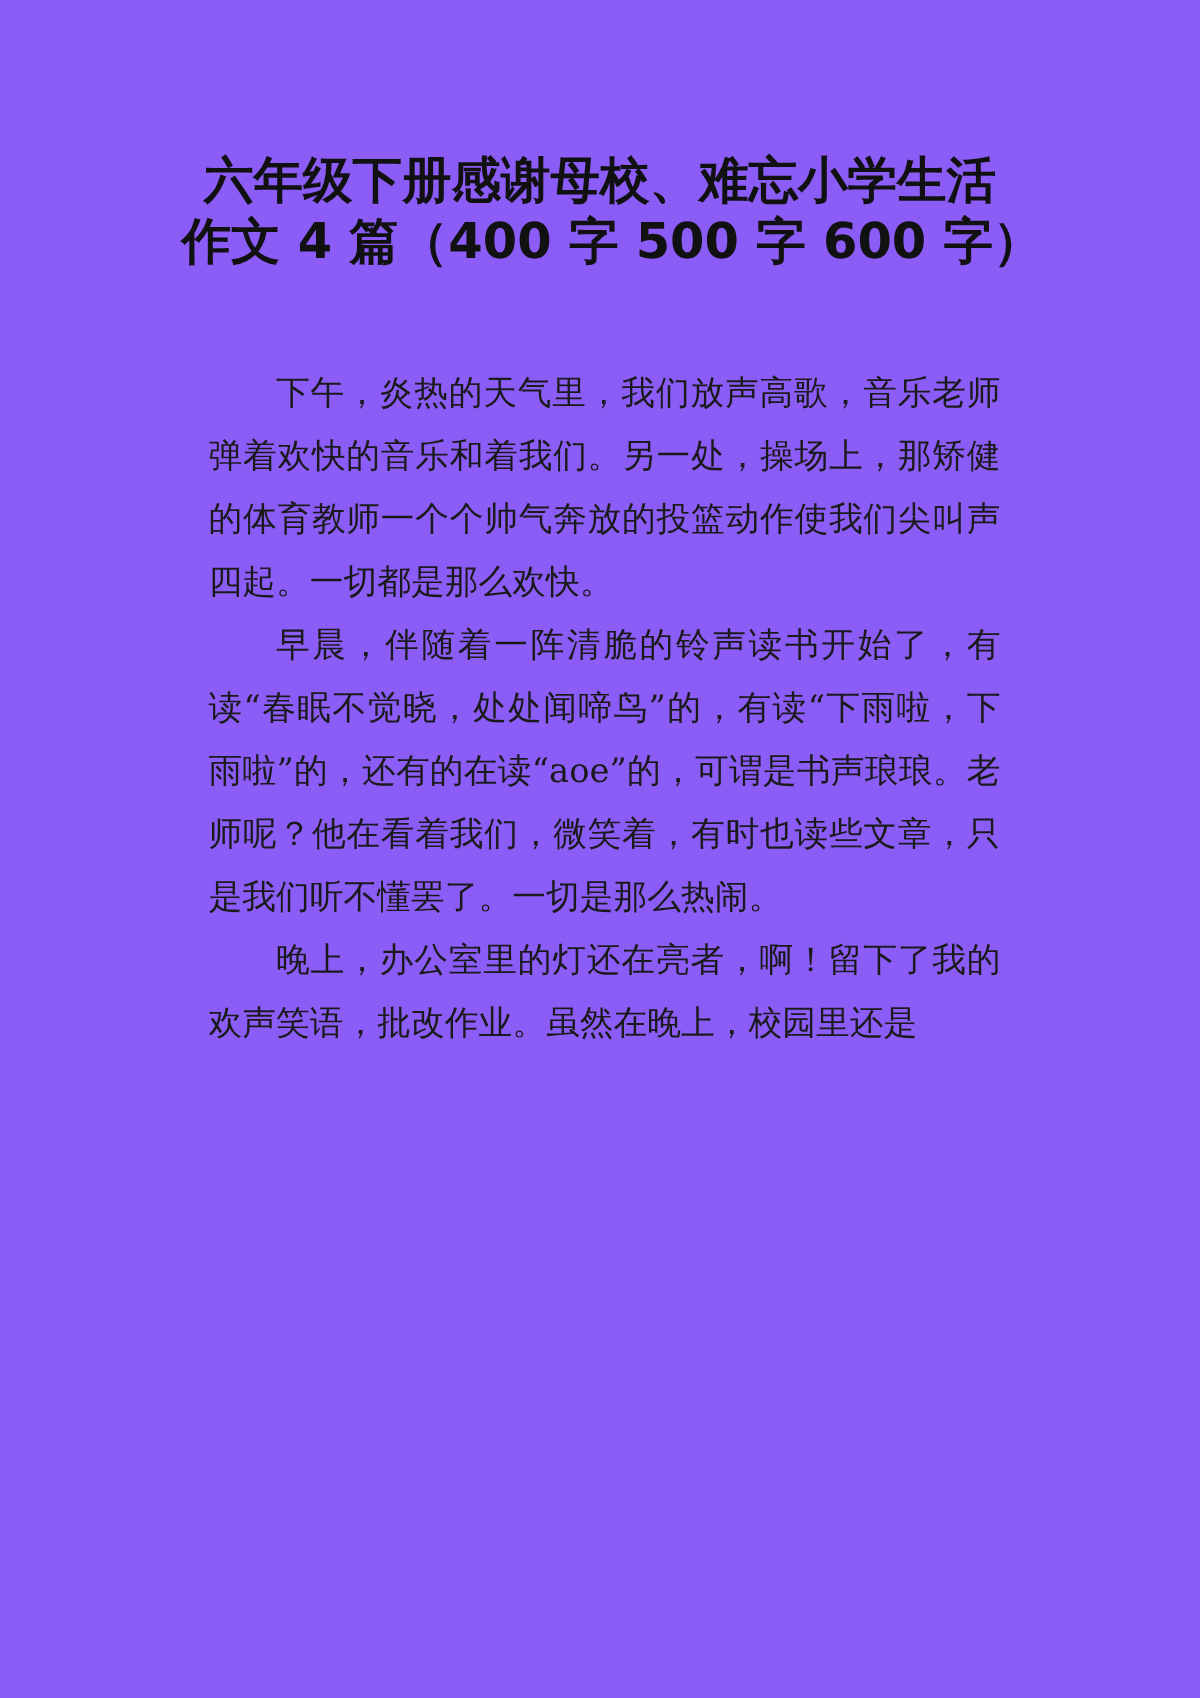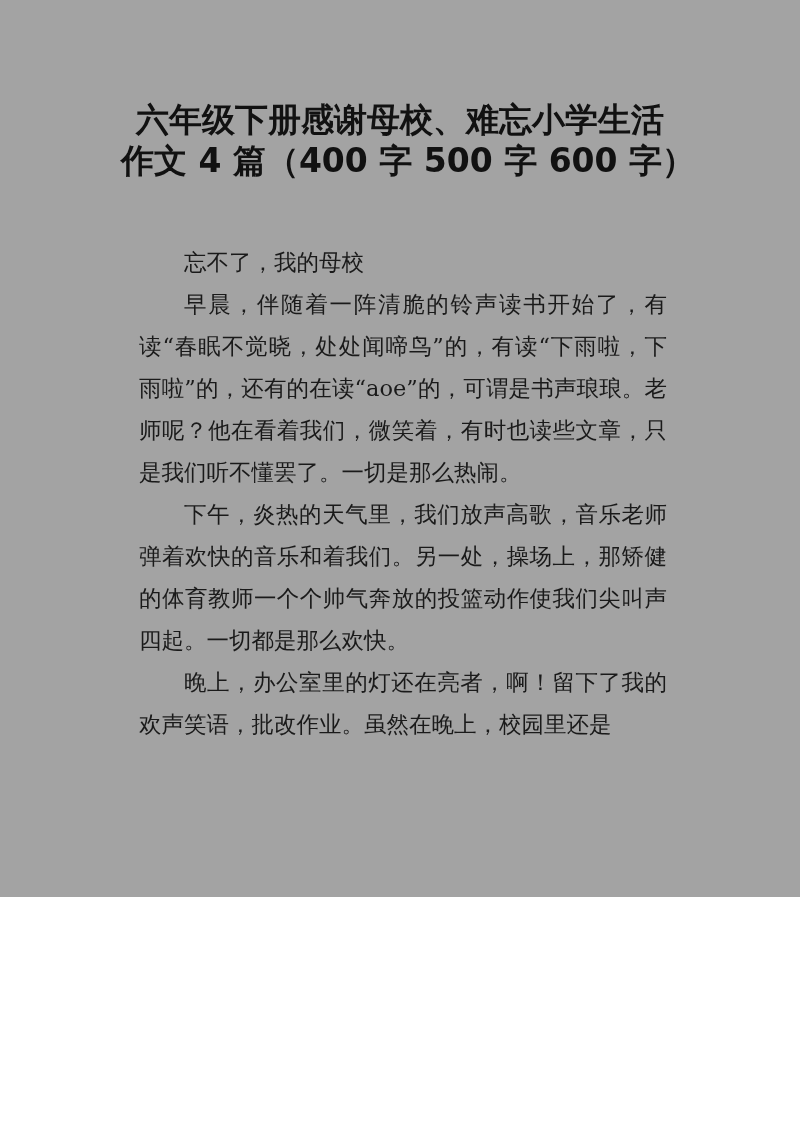--- a/index.html
+++ b/index.html
@@ -1,17 +1,17 @@
 <!DOCTYPE html>
 <html><head>
   <meta charset="utf-8">
   <style>
     html, body { margin: 0; padding: 0; background: #ffffff; }
     body { width: 800px; height: 1132px; position: relative; overflow: hidden; }
-    .page { position: absolute; left: 0; top: 0; width: 800px; height: 897px; background: #a3a3a3; }
+    .page { position: absolute; left: 0; top: 0; width: 800px; height: 1132px; background: #8b5cf6; }
     .title {
       position: absolute; left: 0; width: 800px; text-align: center;
       font-family: "DejaVu Sans", sans-serif; font-weight: bold;
       font-size: 33px; color: #111; letter-spacing: 0px; white-space: nowrap;
     }
     .title.l1 { top: 98px; }
     .title.l2 { top: 139px; left: 8px; }
     .body-text {
       position: absolute; left: 139px; top: 241px; width: 528px;
       font-family: "DejaVu Serif", serif; font-size: 22.5px; line-height: 42px;
@@ -21,18 +21,17 @@
     .gap { display: inline-block; width: 52px; }
   </style>
 </head>
 <body>
 
 <div class="page">
   <div class="title l1">六年级下册感谢母校、难忘小学生活</div>
   <div class="title l2">作文 4 篇（400 字 500 字 600 字）</div>
 
   <div class="body-text">
-    <p>忘不了，我的母校</p>
+    <p>下午，炎热的天气里，我们放声高歌，音乐老师弹着欢快的音乐和着我们。另一处，操场上，那矫健的体育教师一个个帅气奔放的投篮动作使我们尖叫声四起。一切都是那么欢快。</p>
     <p>早晨，伴随着一阵清脆的铃声读书开始了，有读“春眠不觉晓，处处闻啼鸟”的，有读“下雨啦，下雨啦”的，还有的在读“aoe”的，可谓是书声琅琅。老师呢？他在看着我们，微笑着，有时也读些文章，只是我们听不懂罢了。一切是那么热闹。</p>
-    <p>下午，炎热的天气里，我们放声高歌，音乐老师弹着欢快的音乐和着我们。另一处，操场上，那矫健的体育教师一个个帅气奔放的投篮动作使我们尖叫声四起。一切都是那么欢快。</p>
     <p>晚上，办公室里的灯还在亮者，啊！留下了我的欢声笑语，批改作业。虽然在晚上，校园里还是</p>
   </div>
 </div>
 
 </body></html>

